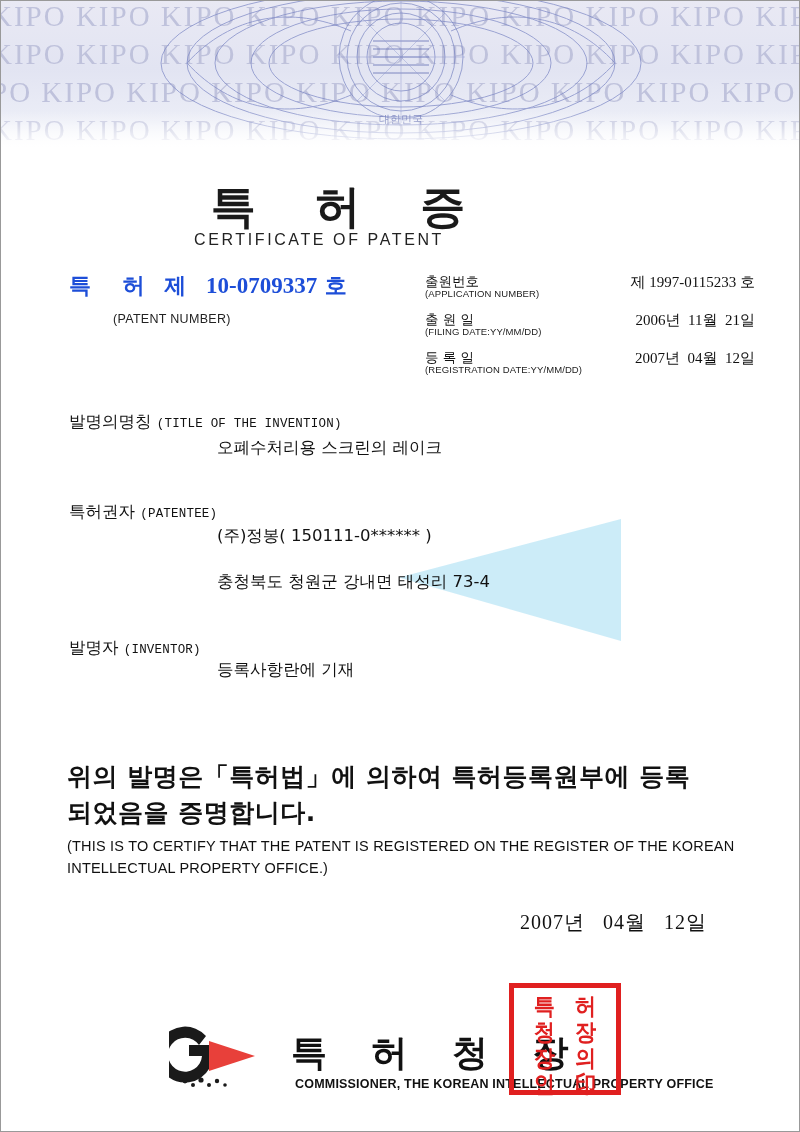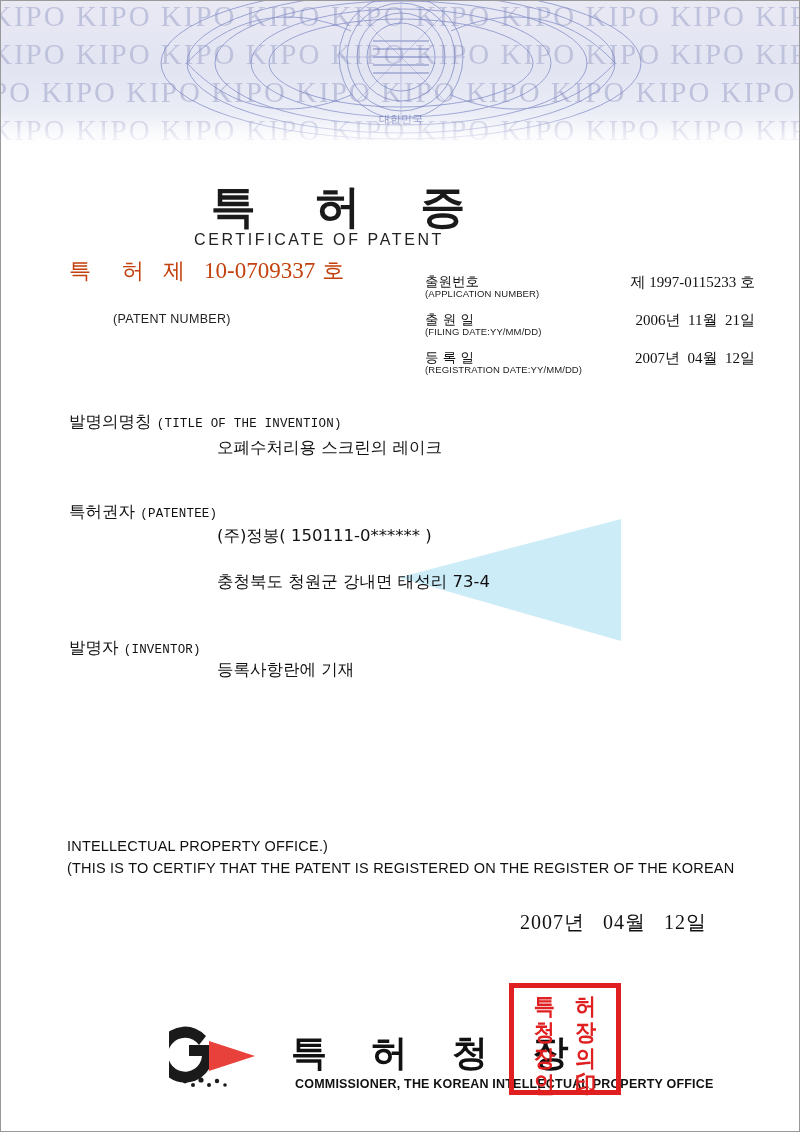--- a/index.html
+++ b/index.html
@@ -81,25 +81,26 @@
     width: 636px;
     text-align: center;
     font-size: 16px;
     letter-spacing: 2.6px;
     color: #222;
   }
 
   
   .pn-line {
     position: absolute;
-    left: 68px; top: 255px;
+    left: 68px; top: 270px;
     font-family: "DejaVu Sans", sans-serif;
     font-size: 22px;
-    color: #c2410c;
-    white-space: nowrap;
+    color: #1d4ed8;
+    white-space: nowrap;
+    font-weight: bold;
   }
   .pn-line .sp { letter-spacing: 12px; }
   .pn-num { font-family: "Liberation Serif", serif; font-size: 23px; }
   .pn-sub {
     position: absolute;
     left: 68px; top: 311px;
     font-size: 12.5px;
     letter-spacing: .3px;
     color: #222;
     margin-left: 44px;
@@ -354,23 +355,27 @@
   <div class="highlight-wedge"></div>
   <div class="field-value" id="patentee-value">(주)정봉( 150111-0****** )</div>
   <div class="field-value" id="patentee-addr">충청북도 청원군 강내면 태성리 73-4</div>
 
   <div class="field-head" id="inventor-head">
     <span>발명자</span>
     <span class="en">(INVENTOR)</span>
   </div>
   <div class="field-value" id="inventor-value">등록사항란에 기재</div>
 
+  <div class="certify-ko">
+    <div>위의 발명은「특허법」에 의하여 특허등록원부에 등록</div>
+    <div>되었음을 증명합니다.</div>
+  </div>
   <div class="certify-en">
+    <div>(THIS IS TO CERTIFY THAT THE PATENT IS REGISTERED ON THE REGISTER OF THE KOREAN</div>
     <div>INTELLECTUAL PROPERTY OFFICE.)</div>
-    <div>(THIS IS TO CERTIFY THAT THE PATENT IS REGISTERED ON THE REGISTER OF THE KOREAN</div>
   </div>
   <div class="issue-date">2007년   04월   12일</div>
 
   <div class="footer">
     <svg class="emblem" viewBox="0 0 116 74">
       <path d="M44 37 A28 28 0 1 1 37 17 L30 26 A17 17 0 1 0 33 37 L20 37 L20 26 L44 26 Z" fill="#1a1a1a"></path>
       <polygon points="40,22 86,37 40,52" fill="#e8403a"></polygon>
       <g fill="#1a1a1a">
         <circle cx="16" cy="62" r="2.4"></circle>
         <circle cx="24" cy="66" r="2"></circle>

